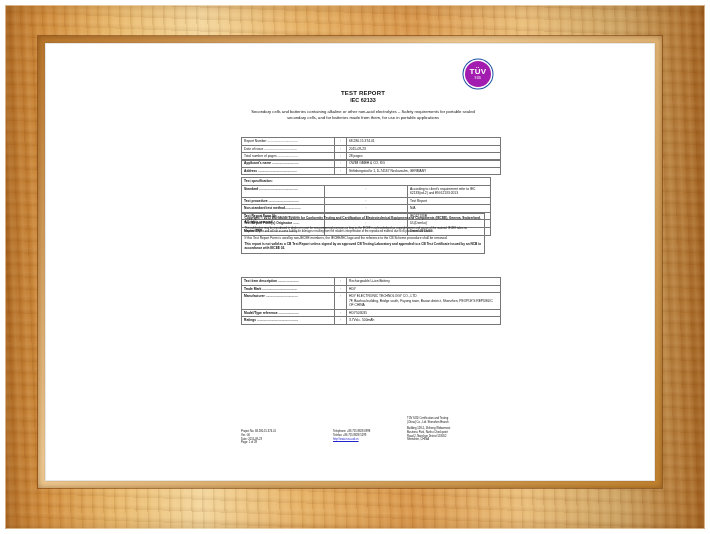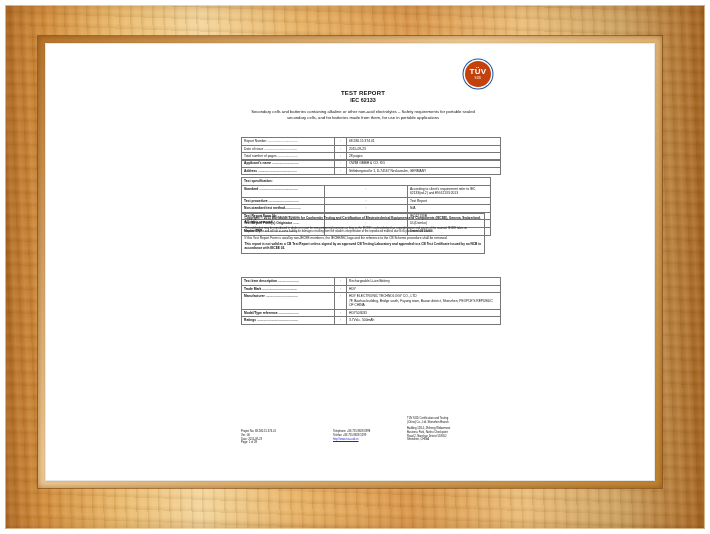--- a/index.html
+++ b/index.html
@@ -94,21 +94,21 @@
   }
 
   
   .tuv-logo {
     position: absolute;
     right: 6px;
     top: 6px;
     width: 26px;
     height: 26px;
     border-radius: 50%;
-    background: #c2410c;
+    background: #a21caf;
     color: #ffffff;
     display: flex;
     align-items: center;
     justify-content: center;
     flex-direction: column;
     box-shadow: 0 0 0 1.5px #ffffff, 0 0 0 2.5px #1b4fa0;
   }
   .tuv-logo .t1 {
     font-size: 8px;
     font-weight: bold;

